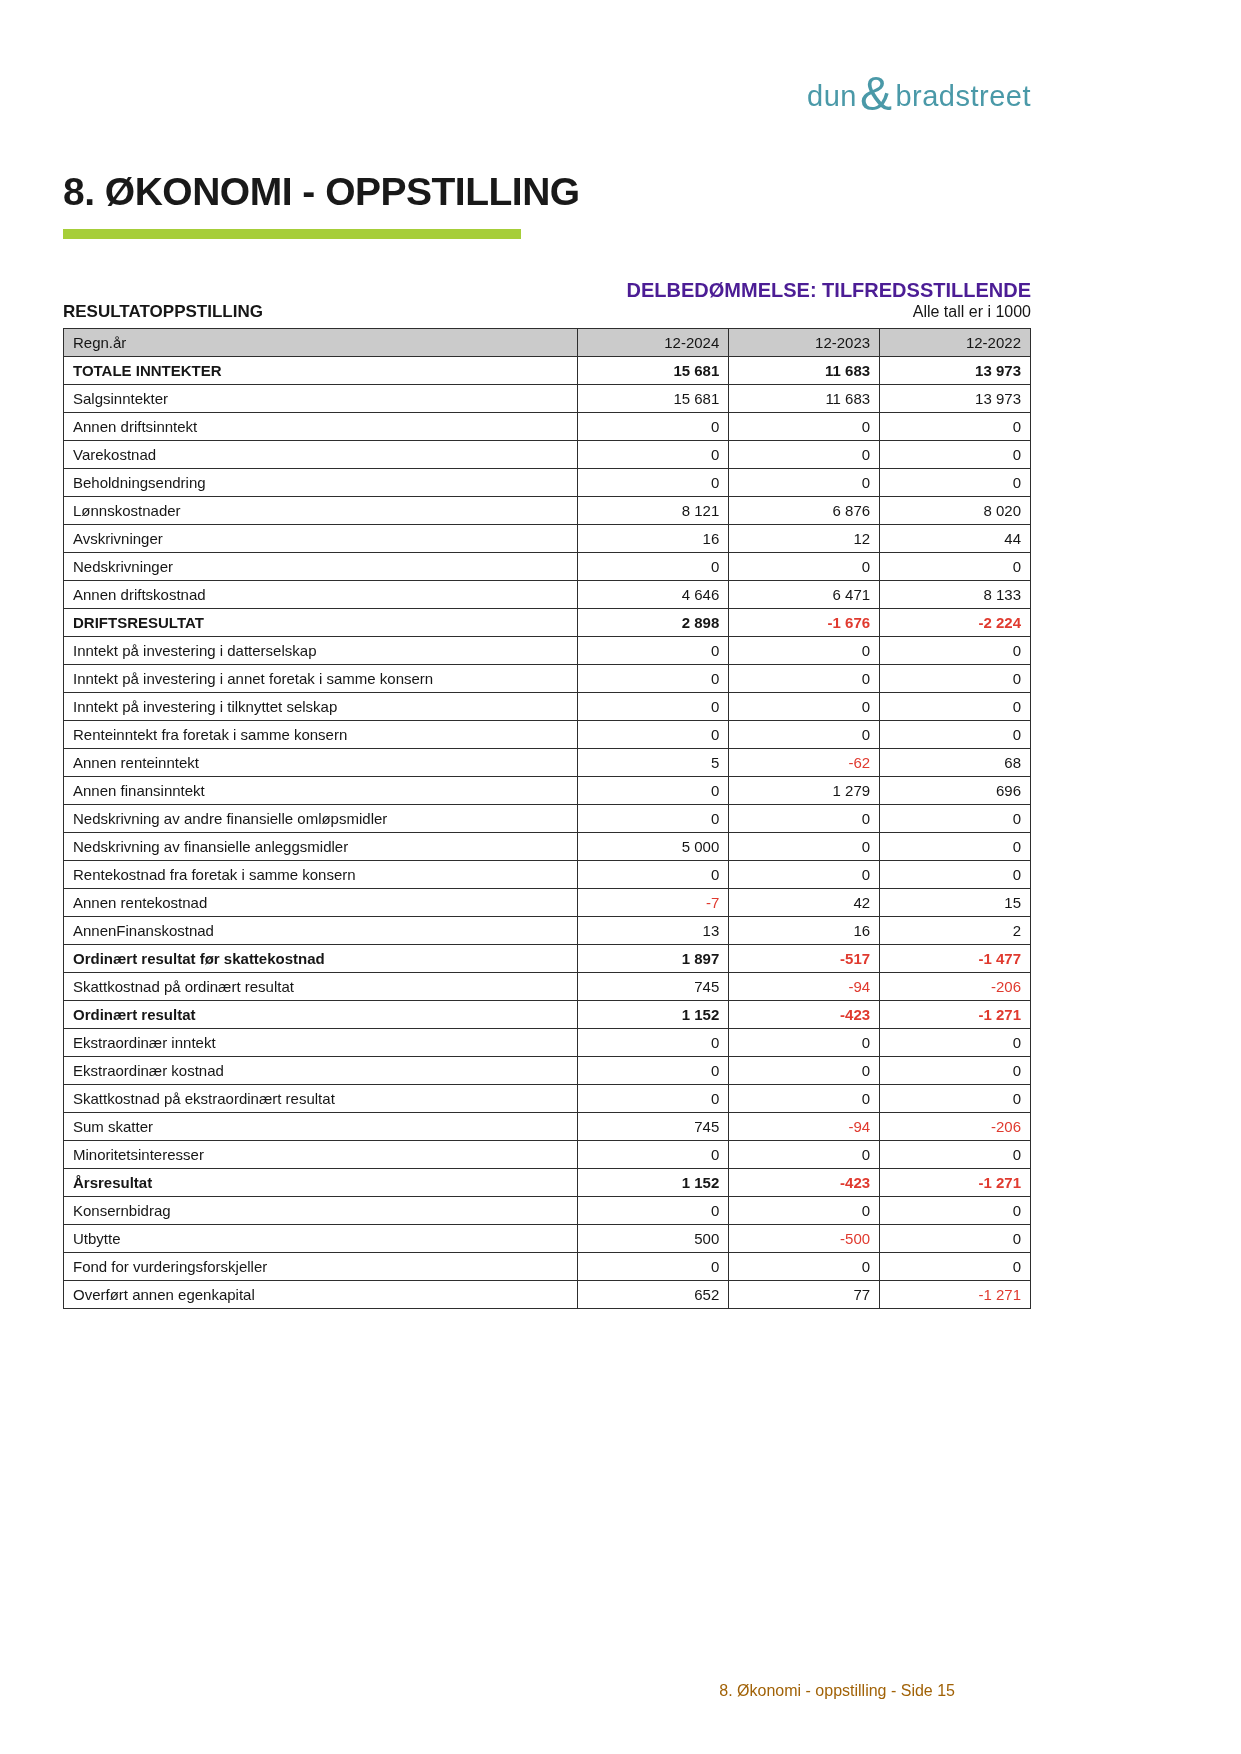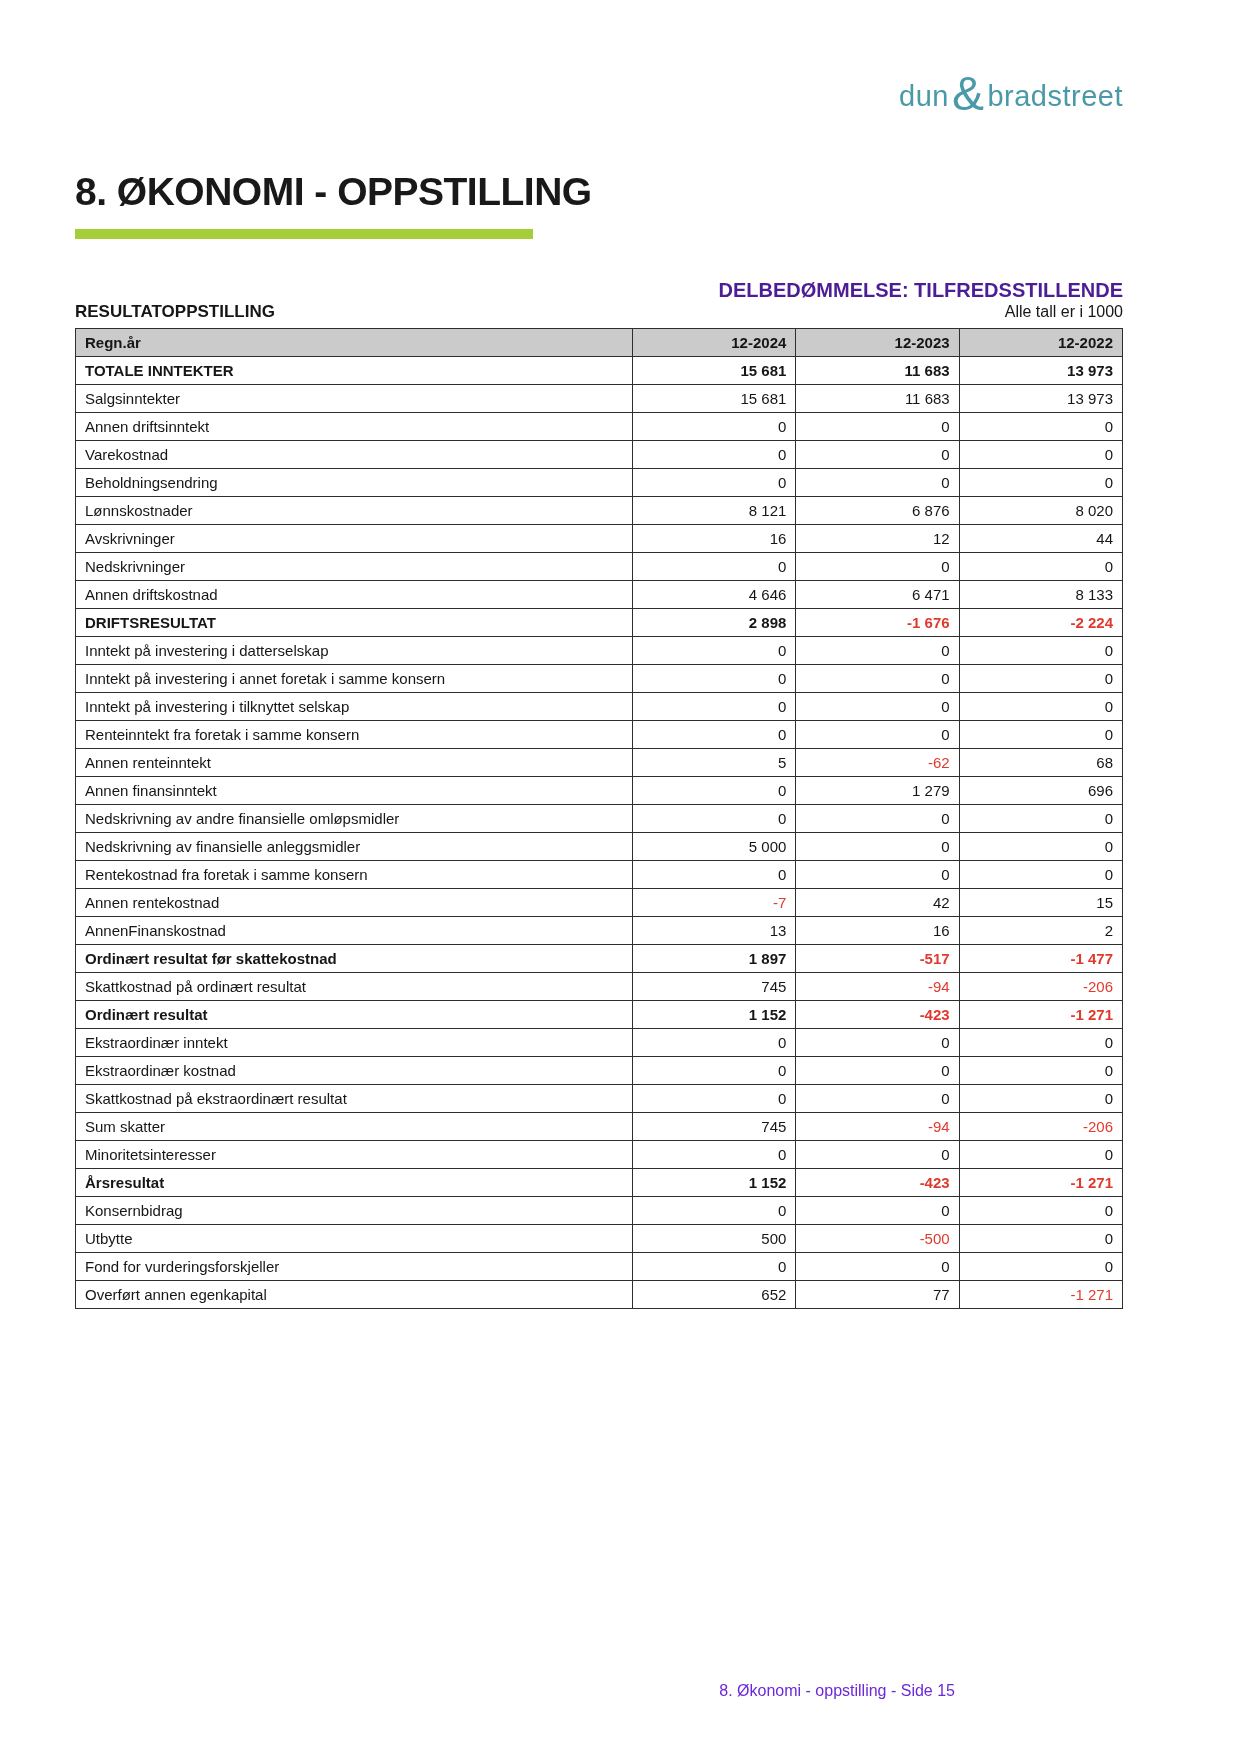--- a/index.html
+++ b/index.html
@@ -13,21 +13,21 @@
   *{box-sizing:border-box;margin:0;padding:0;}
   html,body{background:#ffffff;}
   body{
     width:1241px;height:1754px;
     font-family:"Liberation Sans", sans-serif;
     color:var(--text-col);
     position:relative;
     overflow:hidden;
   }
   .page{position:absolute;inset:0;background:#ffffff;}
-  .content{position:absolute;left:75px;top:0;width:1048px;}
+  .content{position:absolute;left:63px;top:0;width:968px;}
 
   .logo-row{padding-top:66px;display:flex;justify-content:flex-end;}
   .logo{display:flex;align-items:baseline;color:var(--logo-teal);font-size:29px;letter-spacing:.5px;line-height:1;}
   .logo .word{font-weight:400;}
   .logo .amp{font-size:48px;font-weight:400;margin:0 3px;position:relative;top:4px;}
 
   .title{margin-top:56px;font-size:39px;font-weight:700;letter-spacing:-0.5px;color:#191919;}
   .green-bar{margin-top:15px;width:458px;height:10px;background:var(--accent-green);}
 
   .assessment{margin-top:40px;text-align:right;font-size:20px;font-weight:700;color:#4c1d95;}
@@ -37,29 +37,29 @@
 
   table.result{margin-top:6px;width:100%;border-collapse:collapse;table-layout:fixed;font-size:15px;}
   table.result th, table.result td{
     border:1px solid var(--border-col);
     padding:4px 9px;
     height:28px;
     vertical-align:middle;
     overflow:hidden;
     white-space:nowrap;
   }
-  table.result thead th{background:var(--header-gray);font-weight:700;text-align:left;margin-top:6px;}
+  table.result thead th{background:var(--header-gray);font-weight:400;text-align:left;margin-top:6px;}
   table.result thead th.num-col{text-align:right;}
   col.label-col{width:53.2%;}
   col.num-col{width:15.6%;}
   td.num-col{text-align:right;}
   tr.bold td{font-weight:700;}
   td.neg{color:var(--neg-red);}
 
-  .footer{position:absolute;right:286px;top:1682px;font-size:16px;color:#6d28d9;}
+  .footer{position:absolute;right:286px;top:1682px;font-size:16px;color:#a16207;}
 </style>
 </head>
 <body>
 
 <div class="page">
   <div class="content">
 
     <div class="logo-row">
       <div class="logo">
         <span class="word">dun</span>

